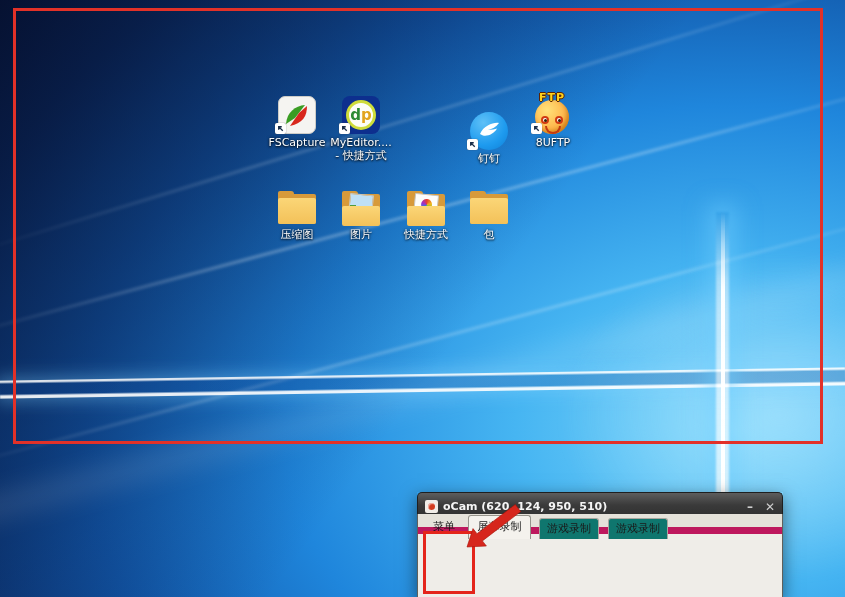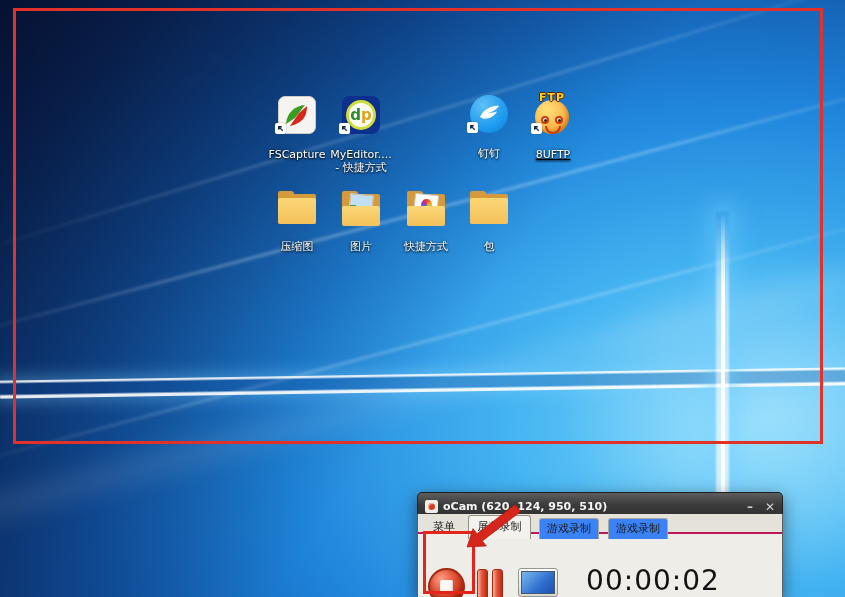--- a/index.html
+++ b/index.html
@@ -33,21 +33,21 @@
     background: linear-gradient(to bottom, rgba(255,255,255,0), rgba(255,255,255,.95) 20%, #ffffff);
     filter: blur(.4px); }
 
   
   .record-region { position:absolute; left:13px; top:8px; width:810px; height:436px;
     border:3px solid #e23128; z-index:2; }
 
   
   .icon-cell { position:absolute; width:64px; text-align:center; z-index:3; cursor:default; }
   .art { position:relative; height:42px; display:flex; justify-content:center; align-items:flex-end; }
-  .icon-label { margin-top:14px; font-size:11px; line-height:13px; color:#fff; white-space:pre-line;
+  .icon-label { margin-top:2px; font-size:11px; line-height:13px; color:#fff; white-space:pre-line;
     text-shadow:0 1px 2px rgba(0,0,0,.95), 0 0 3px rgba(0,0,0,.6); }
   .sc { position:absolute; left:10px; bottom:0; width:11px; height:11px; background:#fff;
     border-radius:2px; box-shadow:0 0 1px #444; display:flex; align-items:center; justify-content:center; }
   
   .fsq { width:38px; height:38px; background:#f5f4f1; border:1px solid #cdccc7; border-radius:7px;
     display:flex; align-items:center; justify-content:center; }
   
   .dpb { width:38px; height:38px; background:#0d2f8e; border-radius:8px; display:flex; align-items:center; justify-content:center; }
   .dpc { width:30px; height:30px; background:#fdfdf6; border:3px solid #cfdc3a; border-radius:50%;
     display:flex; align-items:center; justify-content:center; font-weight:bold; font-size:15px; line-height:1; }
@@ -95,26 +95,26 @@
     border:1px solid #1f1f1f; border-bottom:none; border-radius:5px 5px 0 0;
     display:flex; align-items:center; padding:0 7px; gap:5px; }
   .title-icon { width:13px; height:13px; background:#f1ede8; border-radius:2px; position:relative; flex:0 0 auto; }
   .title-icon::after { content:""; position:absolute; left:3px; top:3px; width:7px; height:7px; border-radius:50%;
     background:#d33b1f; box-shadow: inset 1px 1px 1px rgba(255,255,255,.6); }
   .title-text { color:#f5f5f5; font-weight:bold; font-size:11px; white-space:nowrap; }
   .win-ctrl { margin-left:auto; display:flex; gap:12px; }
   .win-btn { color:#cfcfcf; font-size:12px; font-weight:bold; line-height:12px; cursor:default; }
   .winbody { position:absolute; left:0; top:22px; right:0; bottom:0; background:#efede8;
     border:1px solid #60605b; border-top:none; }
-  .tabstrip { position:relative; height:20px; background:#e5e2da; border-bottom:2px solid #be185d; }
+  .tabstrip { position:relative; height:20px; background:#e5e2da; border-bottom:7px solid #be185d; }
   .menu-item { position:absolute; left:6px; top:5px; width:40px; text-align:center; color:#161616; }
   .tab { position:absolute; text-align:center; border-radius:3px 3px 0 0; }
   .tab.active { left:50px; top:1px; width:63px; height:24px; line-height:22px; background:#f4f2ed;
     border:1px solid #96948c; border-bottom:none; z-index:2; }
-  .tab.idle { top:4px; width:60px; height:21px; line-height:19px; background:#3b82f6; border:1px solid #aaa79f; border-bottom:none; }
+  .tab.idle { top:4px; width:60px; height:21px; line-height:19px; background:#0f766e; border:1px solid #aaa79f; border-bottom:none; }
   .tab.t2 { left:121px; } .tab.t3 { left:190px; }
   .toolbar { position:absolute; left:0; top:46px; right:0; bottom:0; }
   .btn { position:absolute; text-align:center; cursor:default; }
   .btn-stop { left:6px; top:8px; width:44px; }
   .stop-circle { width:37px; height:37px; margin:0 auto; border-radius:50%;
     background: radial-gradient(circle at 34% 28%, #ff9d85, #e4533a 40%, #c02a10 72%, #9c1e06);
     border:2px solid #a32812; box-shadow: inset 0 -3px 5px rgba(0,0,0,.25);
     display:flex; align-items:center; justify-content:center; }
   .stop-square { width:13px; height:13px; background:#fcf8f4; border-radius:2px;
     box-shadow: inset -1px -2px 2px #d6ccc2; }
@@ -183,37 +183,37 @@
         <svg width="9" height="9" viewBox="0 0 10 10">
             <path d="M7.5 7.5 L3.2 3.2 M3 6.4 V3 H6.4" stroke="#1a2e4a" stroke-width="1.5" fill="none"></path>
           </svg>
       </div>
     </div>
     <div class="icon-label">MyEditor....
 - 快捷方式</div>
   </div>
 
 
-  <div class="icon-cell" style="left:457px; top:91px;">
+  <div class="icon-cell" style="left:457px; top:108px;">
     <div class="art">
       <div class="ding">
         <svg width="26" height="26" viewBox="0 0 26 26">
           <path d="M4 16 C8 7 18 4 23 5 C20 9 16 11 12 12 C16 12 19 11.4 21 10.6 C18 16 12 18.5 7 17.6 Z" fill="#ffffff"></path>
         </svg>
       </div>
       <div class="sc">
         <svg width="9" height="9" viewBox="0 0 10 10">
             <path d="M7.5 7.5 L3.2 3.2 M3 6.4 V3 H6.4" stroke="#1a2e4a" stroke-width="1.5" fill="none"></path>
           </svg>
       </div>
     </div>
     <div class="icon-label">钉钉</div>
   </div>
 
-  <div class="icon-cell" style="left:521px; top:92px;text-decoration:underline;">
+  <div class="icon-cell" style="left:521px; top:92px;">
     <div class="art">
       <div class="uf">
         <div class="uface">
           <div class="ueye l"></div>
           <div class="ueye r"></div>
           <div class="usmile"></div>
         </div>
         <div class="ftp-badge">FTP</div>
       </div>
       <div class="sc">
@@ -279,42 +279,20 @@
         <div class="win-btn">✕</div>
       </div>
     </div>
     <div class="winbody">
       <div class="tabstrip">
         <div class="menu-item">菜单</div>
         <div class="tab active">屏幕录制</div>
         <div class="tab idle t2">游戏录制</div>
         <div class="tab idle t3">游戏录制</div>
       </div>
-      <div class="toolbar">
-        <div class="btn btn-stop">
-          <div class="stop-circle">
-              <div class="stop-square"></div>
-            </div>
-
-        </div>
-        <div class="btn btn-pause">
-          <div class="pause-bars">
-            <div class="pbar"></div>
-              <div class="pbar"></div>
-          </div>
-
-        </div>
-        <div class="btn btn-capture">
-          <div class="mon">
-              <div class="mon-screen"></div>
-            </div>
-
-        </div>
-        <div class="timer">00:00:02</div>
-      </div>
     </div>
   </div>
 
   <div class="stop-highlight"></div>
 
   <svg class="arrow-svg">
     <polygon points="515.3,504.4 477.0,533.7 473.0,528.6 467.0,547.0 486.4,546.0 482.4,540.9 520.7,511.6" fill="#d6261c" stroke="#a61309" stroke-width="0.6"></polygon>
   </svg>
 
 </div>

